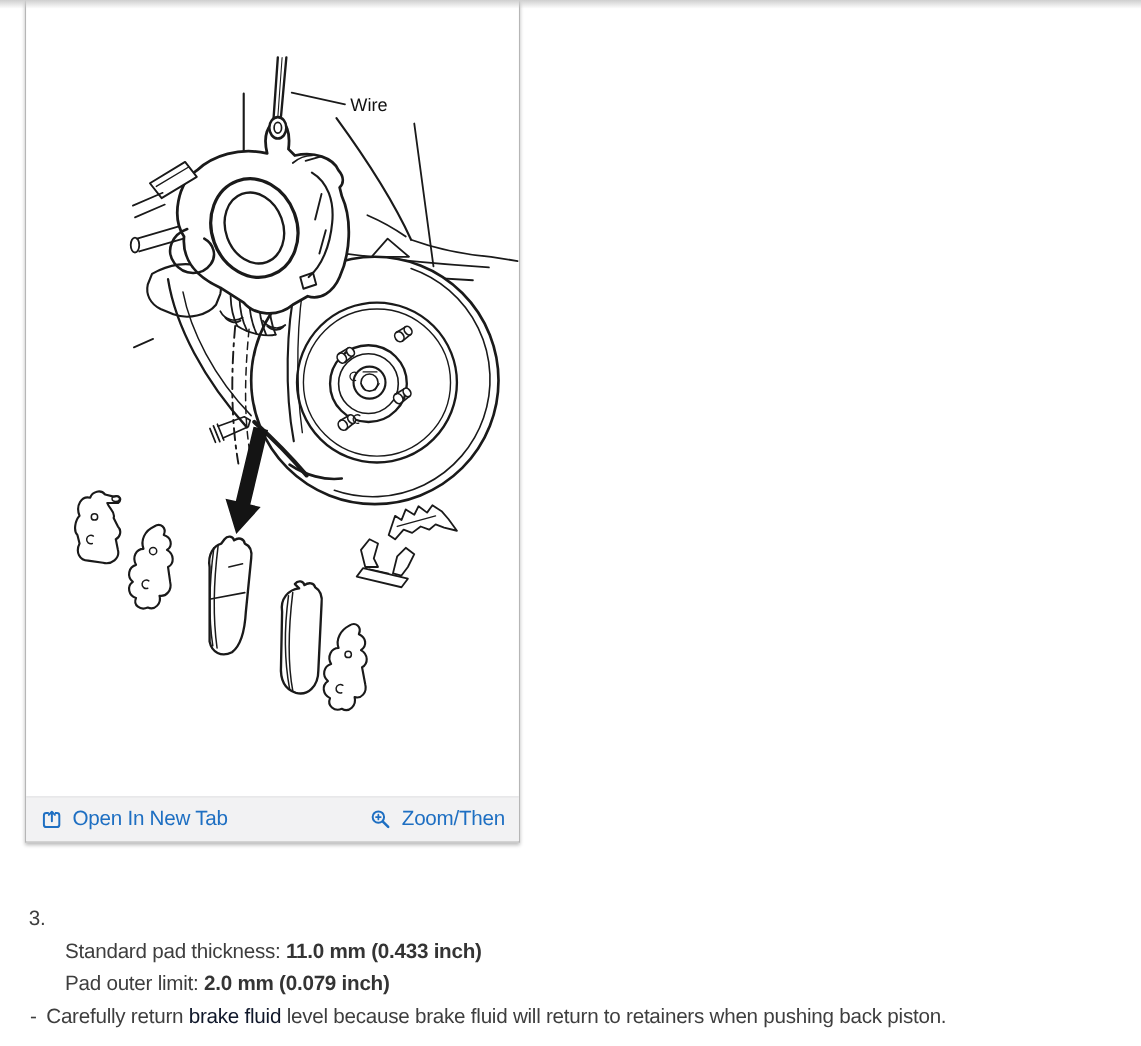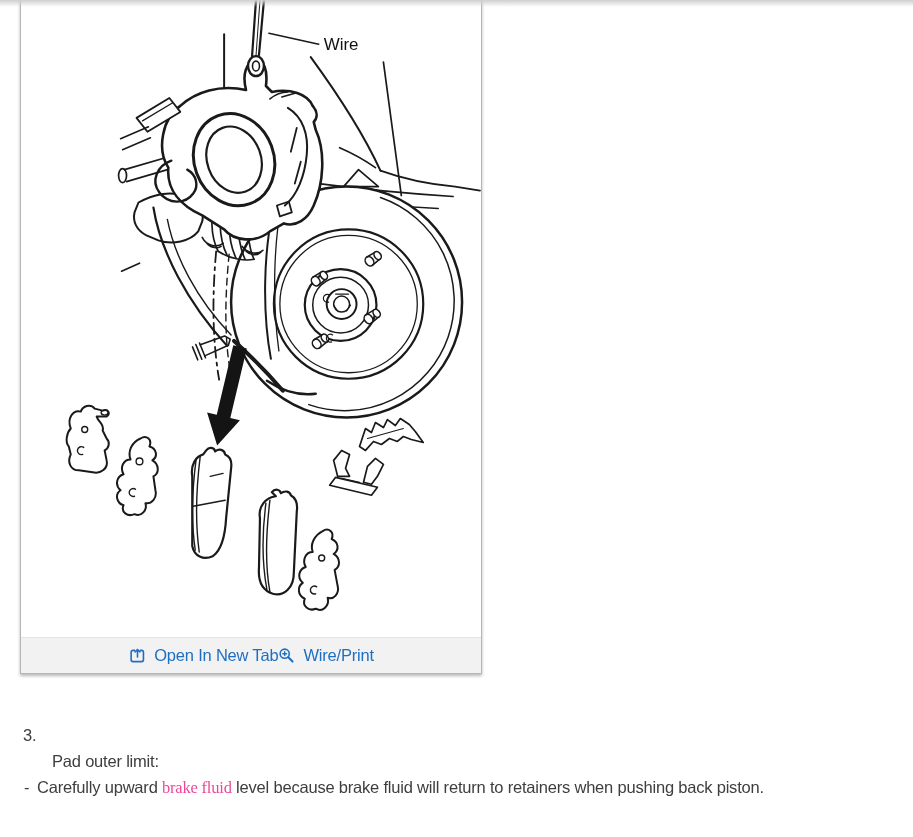--- a/index.html
+++ b/index.html
@@ -4,43 +4,43 @@
 <style>
   html,body{margin:0;padding:0;background:#ffffff;}
   body{width:913px;height:837px;position:relative;overflow:hidden;
        font-family:"Liberation Sans",sans-serif;}
 
   
   .top-shade{position:absolute;left:0;top:0;width:913px;height:7px;z-index:9;
              background:linear-gradient(#cfcfcf,rgba(255,255,255,0));pointer-events:none;}
 
   
-  .figure-panel{position:absolute;left:20px;top:-1px;width:462px;height:675px;
+  .figure-panel{position:absolute;left:20px;top:-1px;width:396px;height:675px;
                 background:#fff;border:1px solid #b6b6b6;border-top:none;
                 box-shadow:0 2px 3px rgba(0,0,0,.28);box-sizing:border-box;}
   .figure-area{position:absolute;left:0;top:0;right:0;bottom:36px;background:#fff;}
   .figure-area svg{width:100%;height:100%;display:block;}
 
   .figure-toolbar{position:absolute;left:0;right:0;bottom:0;height:36px;
                   background:#f2f2f3;border-top:1px solid #e4e4e6;
-                  display:flex;align-items:center;justify-content:center;
+                  display:flex;align-items:center;justify-content:space-between;
                   padding:0 11px 0 12px;box-sizing:border-box;}
   .tb-link{display:flex;align-items:center;gap:8px;color:#1e6fc2;
            font-size:16.5px;text-decoration:none;cursor:pointer;letter-spacing:-.2px;}
   .tb-link svg{flex:none;}
 
   
   .instructions{position:absolute;left:23px;top:722px;width:886px;
                 color:#3e3e3e;font-size:16.5px;line-height:26px;letter-spacing:-.2px;}
   .iline{display:flex;white-space:pre;}
   .marker{flex:none;width:15px;}
   .marker.dash{width:14px;padding-left:1px;box-sizing:border-box;}
   .indent{padding-left:29px;}
   .bold{font-weight:bold;color:#343434;}
-  .body-link{color:#ec4899;cursor:pointer;text-decoration:none;font-family:Liberation Serif, serif;}
+  .body-link{color:#0f172a;cursor:pointer;text-decoration:none;}
 </style>
 </head>
 <body>
 
 <div class="figure-panel">
   <div class="figure-area">
     <svg viewBox="0 0 462 638">
       <g stroke="#1a1a1a" fill="none" stroke-width="2" stroke-linecap="round" stroke-linejoin="round">
 
         <g>
@@ -207,33 +207,36 @@
         <path d="M8,9.5 V2.3 M5.7,4.6 L8,2.3 L10.3,4.6" fill="none" stroke="#1e6fc2" stroke-width="1.5" stroke-linecap="round" stroke-linejoin="round"></path>
       </svg>
       <span>Open In New Tab</span>
     </a>
     <a class="tb-link">
       <svg width="17" height="17" viewBox="0 0 16 16">
         <circle cx="6.3" cy="6.3" r="4.3" fill="none" stroke="#1e6fc2" stroke-width="1.5"></circle>
         <path d="M6.3,4.5 V8.1 M4.5,6.3 H8.1" stroke="#1e6fc2" stroke-width="1.3" stroke-linecap="round"></path>
         <path d="M9.7,9.7 L13.7,13.7" stroke="#1e6fc2" stroke-width="1.9" stroke-linecap="round"></path>
       </svg>
-      <span>Wire/Print</span>
+      <span>Zoom/Then</span>
     </a>
   </div>
 </div>
 
 <div class="top-shade"></div>
 
 <div class="instructions">
   <div class="iline">
     <span class="marker">3.</span>
   </div>
   <div class="iline indent">
+    <span>Standard pad thickness: </span>
+    <span class="bold">11.0 mm (0.433 inch)</span>
   </div>
   <div class="iline indent">
     <span>Pad outer limit: </span>
+    <span class="bold">2.0 mm (0.079 inch)</span>
   </div>
   <div class="iline">
     <span class="marker dash">-</span>
-    <span><span>Carefully upward </span><a class="body-link">brake fluid</a><span> level because brake fluid will return to retainers when pushing back piston.</span></span>
+    <span><span>Carefully return </span><a class="body-link">brake fluid</a><span> level because brake fluid will return to retainers when pushing back piston.</span></span>
   </div>
 </div>
 
 </body></html>

